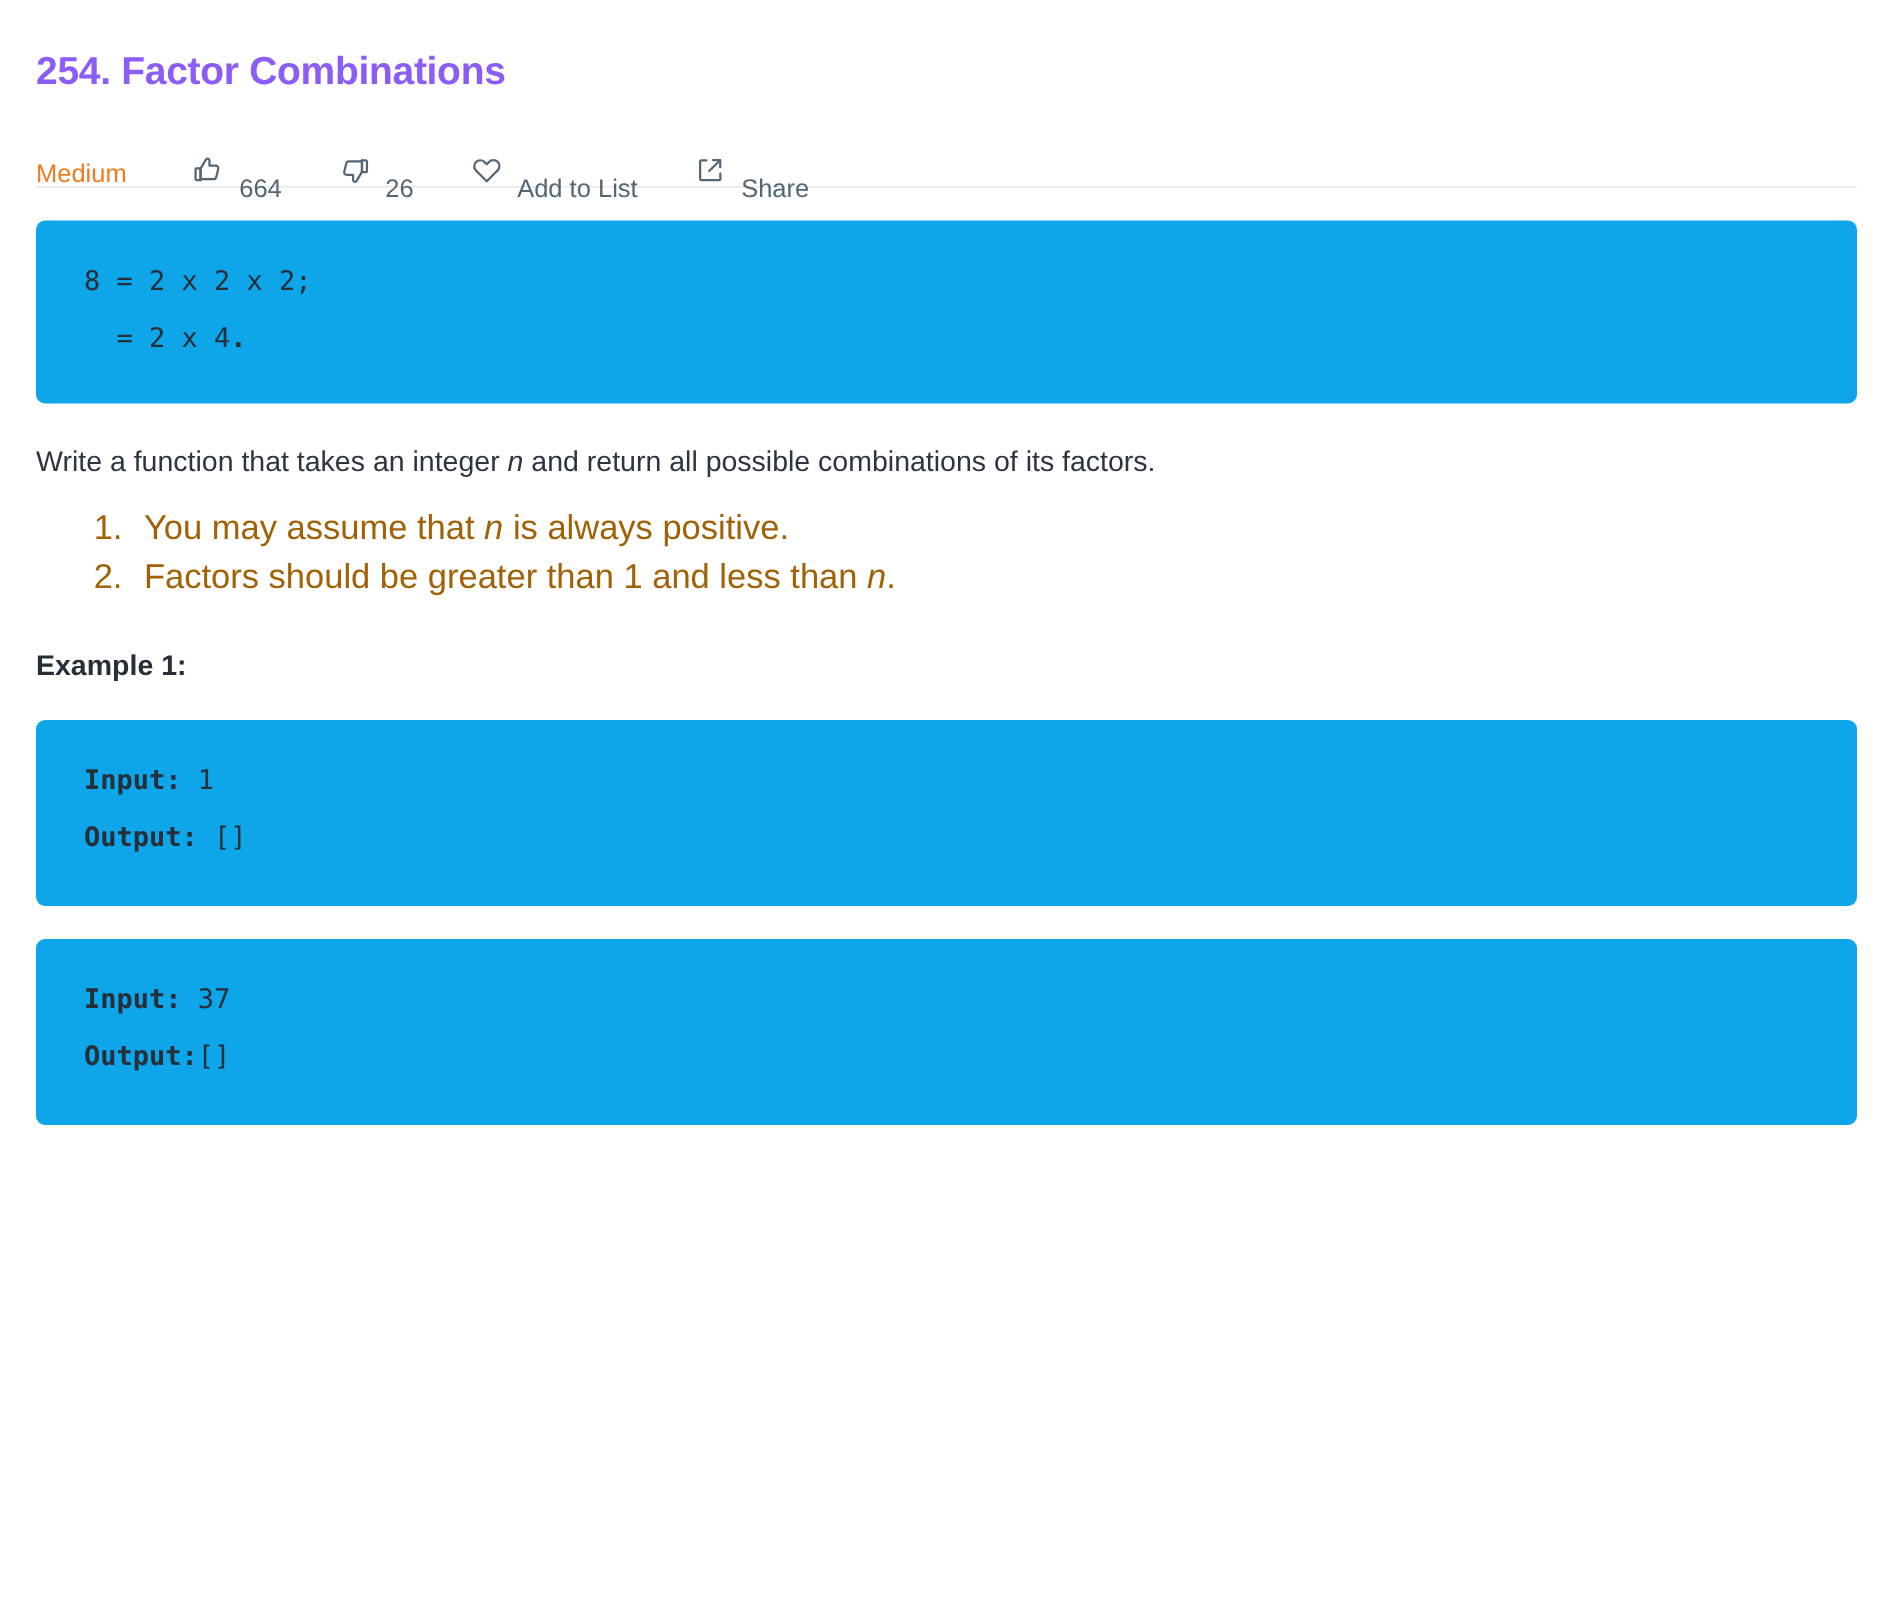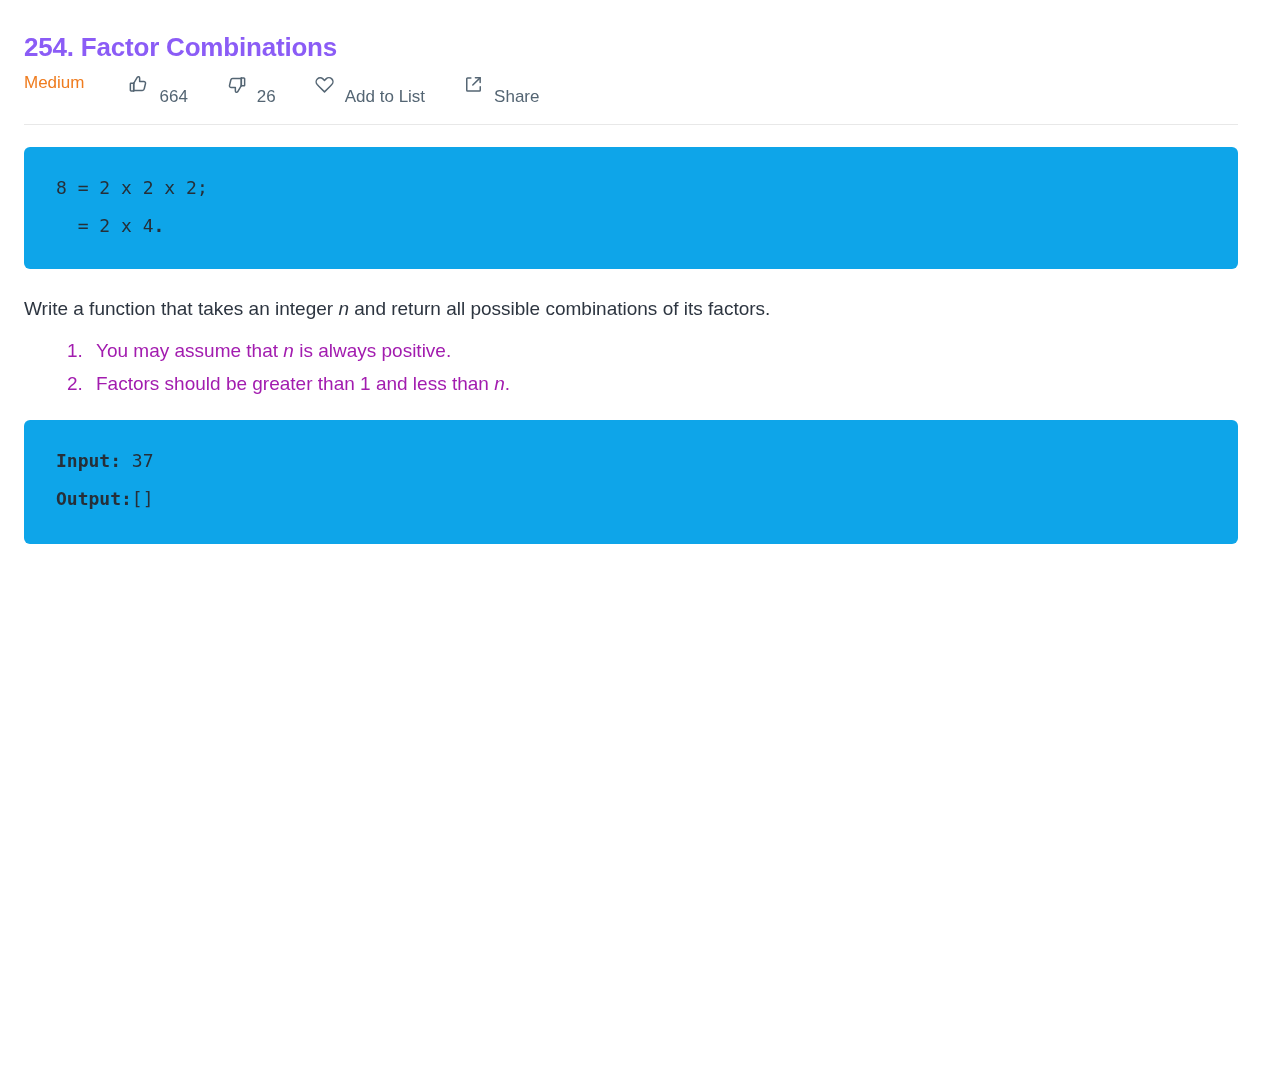--- a/index.html
+++ b/index.html
@@ -29,21 +29,21 @@
     color: #8b5cf6;
     letter-spacing: -0.2px;
     margin: 0;
     padding-top: 30px;
     line-height: 34px;
   }
 
   
   .meta-bar {
     display: flex;
-    align-items: flex-start;
+    align-items: flex-end;
     height: 50px;
     margin-top: 10px;
   }
   .difficulty {
     font-size: 17px;
     color: #ef7c1f;
     margin-right: 44px;
     line-height: 1;
   }
   .meta-item {
@@ -84,22 +84,22 @@
     font-size: 19px;
     font-weight: bold;
     color: #262f38;
     margin: 32px 0 0 0;
     line-height: 26px;
   }
 
   ol.note-list {
     margin: 14px 0 0 0;
     padding-left: 64px;
-    font-size: 19px;
-    color: #a21caf;
+    font-size: 23px;
+    color: #a16207;
     line-height: 28px;
   }
   ol.note-list li {
     padding-left: 8px;
     margin-bottom: 5px;
   }
   ol.note-list li i { font-style: italic; }
 
   
   .codeblock {
@@ -193,19 +193,22 @@
 <span>  = 2 x 4</span><span class="dot">.</span></div>
 
   <p class="para tight"><span>Write a function that takes an integer </span><i>n</i><span> and return all possible combinations of its factors.</span></p>
 
 
   <ol class="note-list">
     <li><span>You may assume that </span><i>n</i><span> is always positive.</span></li>
     <li><span>Factors should be greater than 1 and less than </span><i>n</i><span>.</span></li>
   </ol>
 
-
+  <p class="example-head">Example 1:</p>
+
+  <div class="codeblock example"><span class="kw">Input:</span><span> 1</span>
+<span class="kw">Output:</span><span> []</span></div>
 
 
   <div class="codeblock example"><span class="kw">Input:</span><span> 37</span>
 <span class="kw">Output:</span><span>[]</span></div>
 
 </div>
 
 </body></html>

